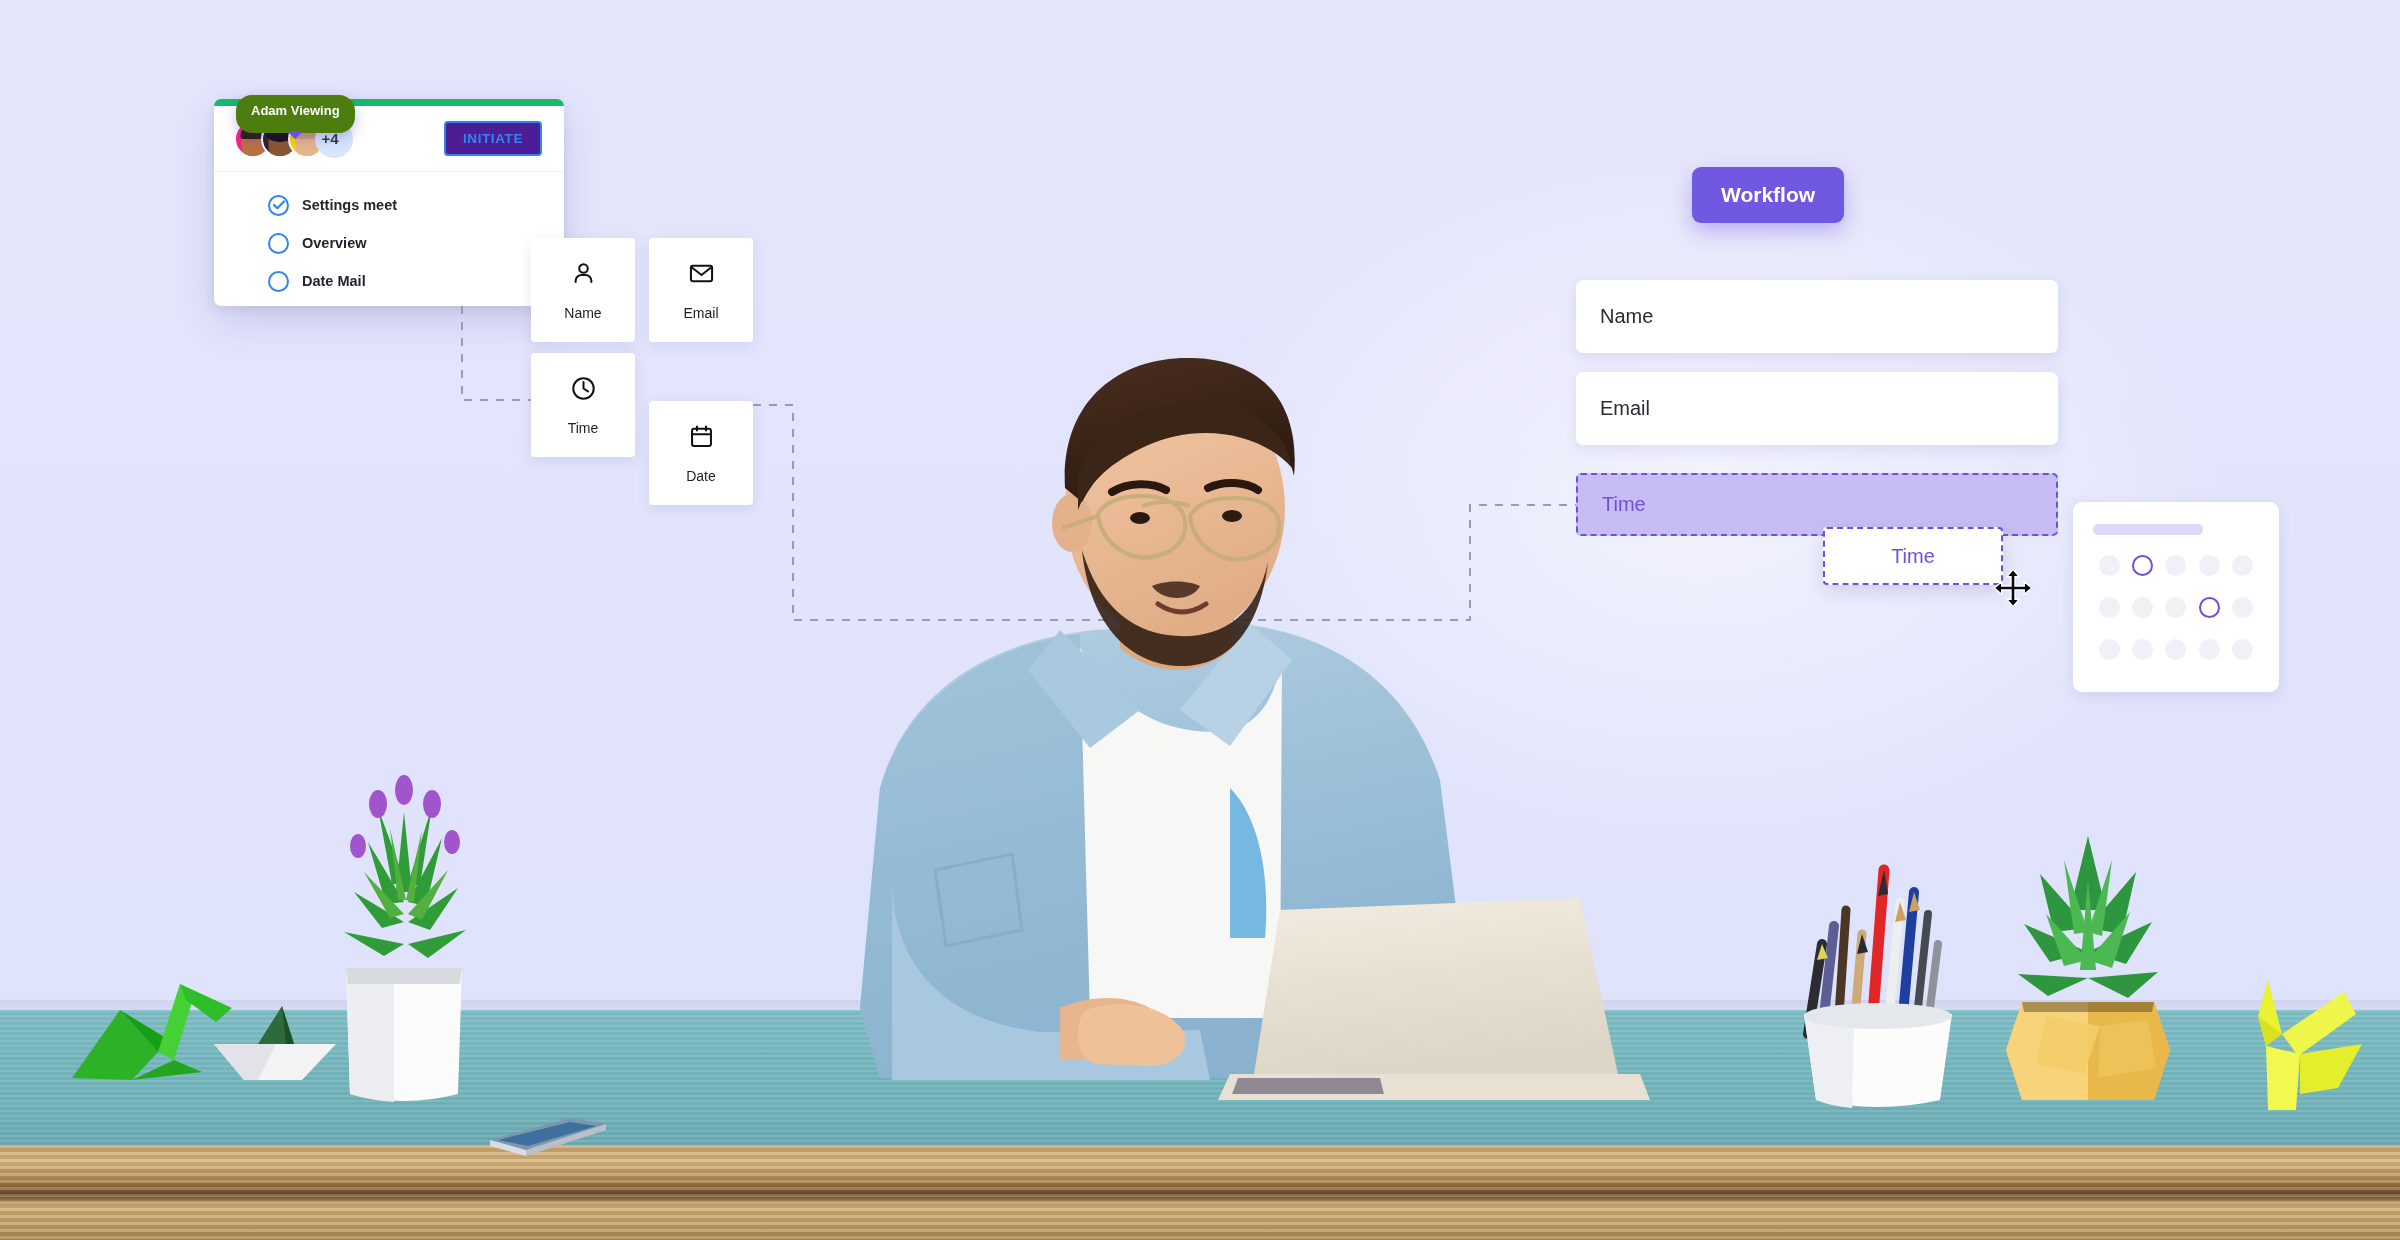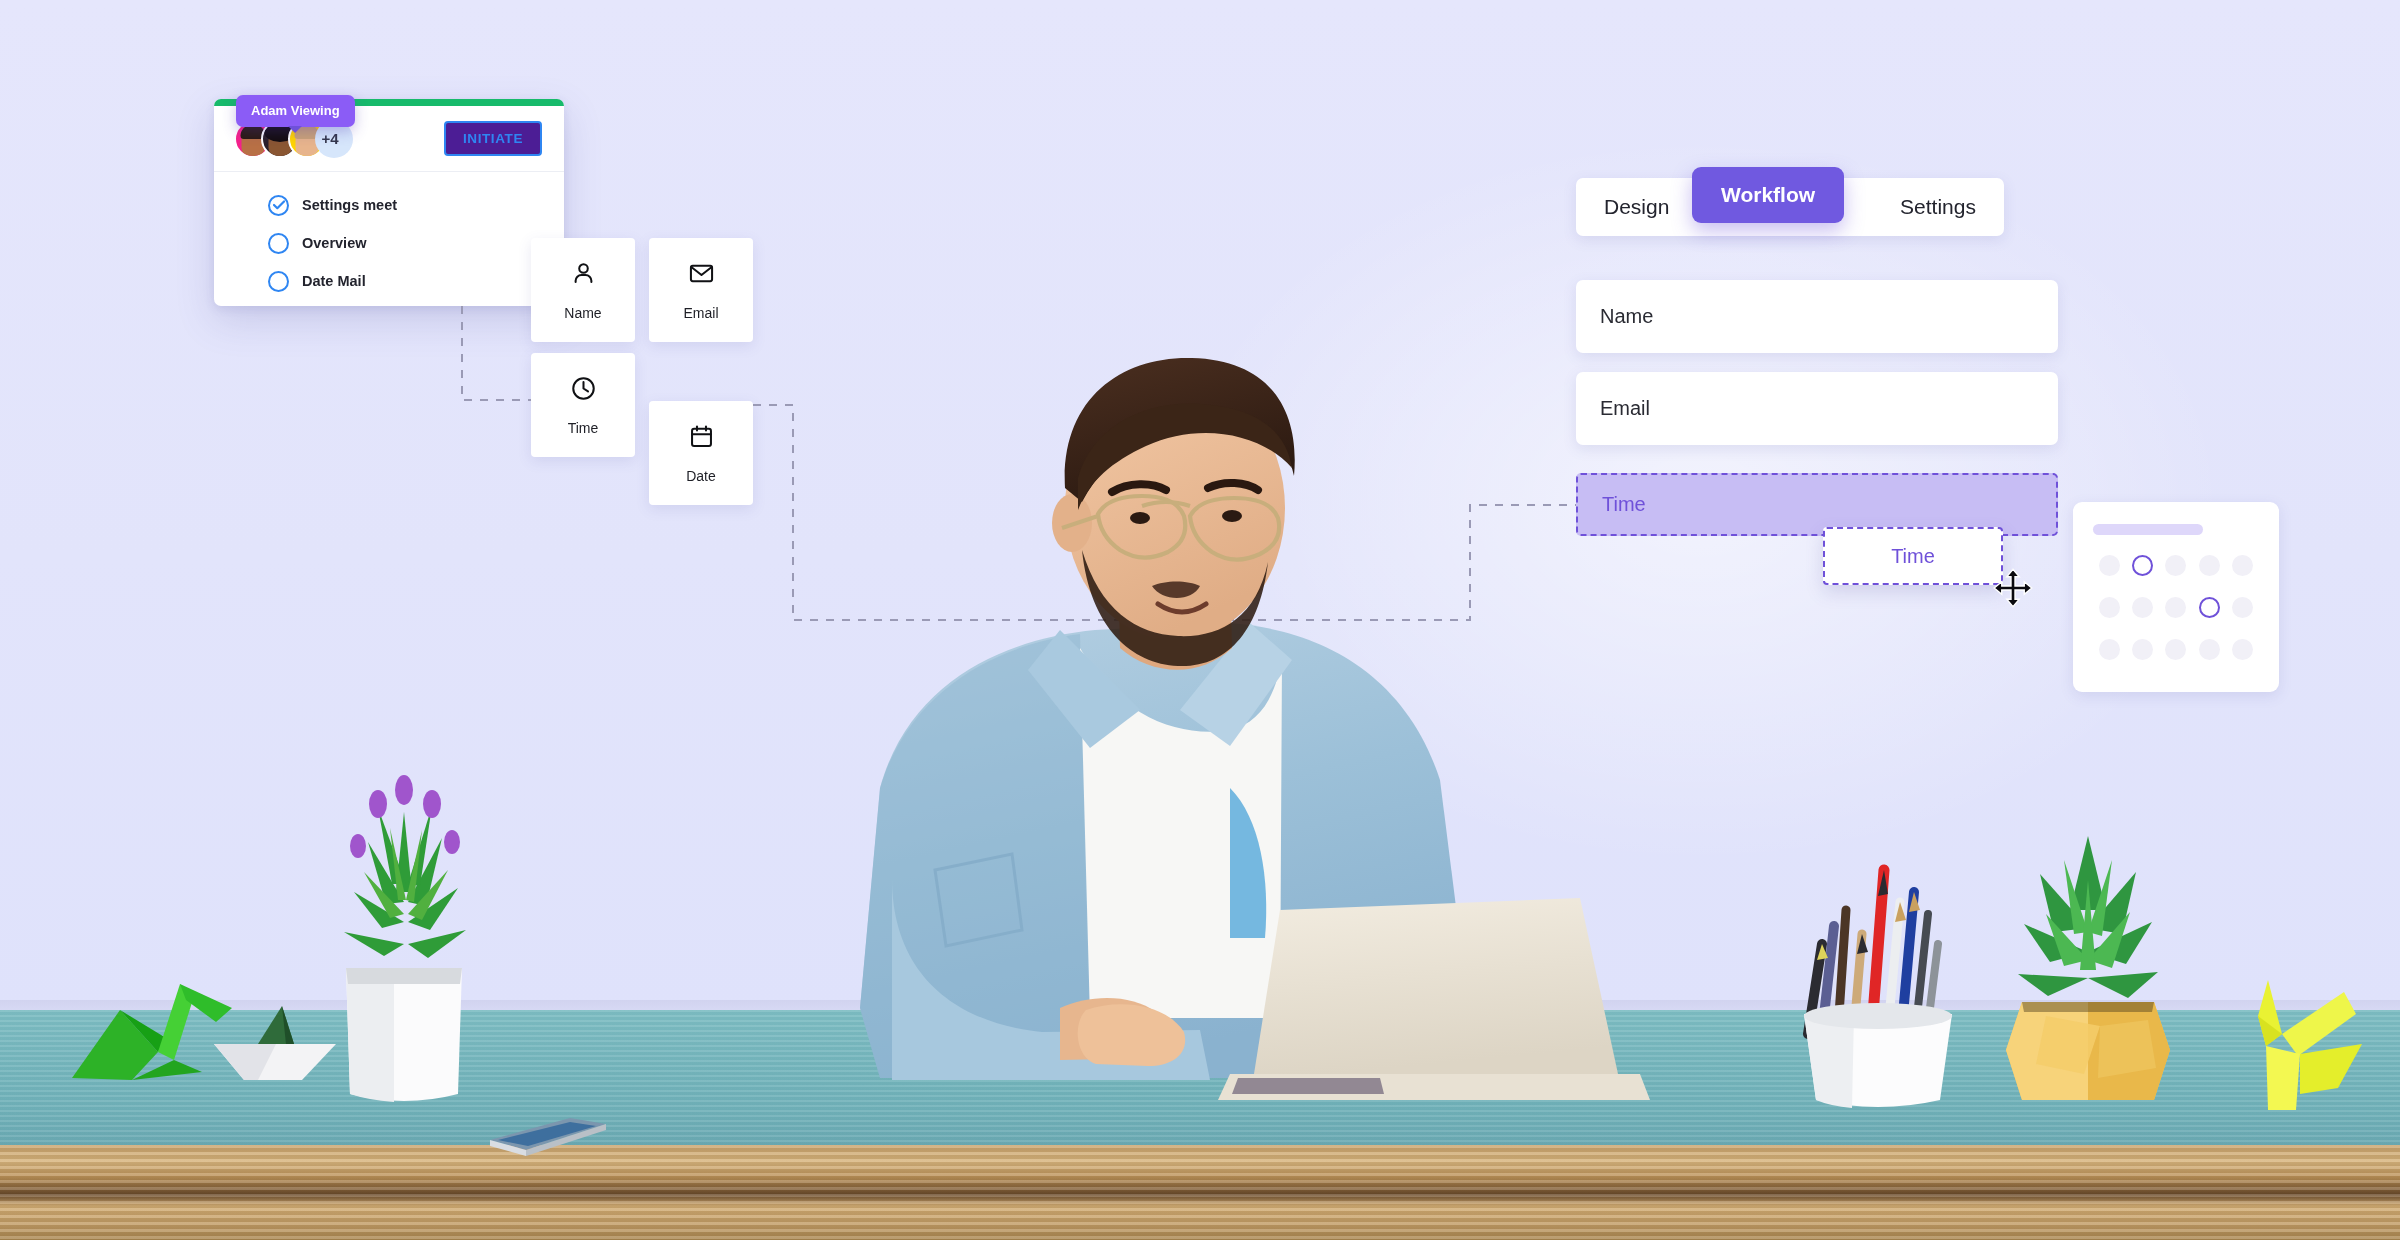--- a/index.html
+++ b/index.html
@@ -95,22 +95,22 @@
   .task-item{ display:flex; align-items:center; height:38px; }
   .task-check{
     width:21px; height:21px; border-radius:50%;
     border:2.4px solid #2f86f2; margin-right:13px; flex:none;
     display:flex; align-items:center; justify-content:center;
   }
   .task-check svg{ display:block; }
   .task-label{ font-size:14.5px; font-weight:700; color:#23242e; }
   .viewing-badge{
     position:absolute; left:236px; top:95px; z-index:6;
-    background:#8b5cf6; color:#fff; font-size:13px; font-weight:600;
-    padding:8px 15px 9px; border-radius:7px; white-space:nowrap;
+    background:#4d7c0f; color:#fff; font-size:13px; font-weight:600;
+    padding:8px 15px 15px; border-radius:16px; white-space:nowrap;
     box-shadow:0 5px 14px rgba(80,55,180,.30);
   }
   .viewing-badge::after{
     content:""; position:absolute; left:50%; bottom:-6px; transform:translateX(-50%);
     border-left:7px solid transparent; border-right:7px solid transparent;
     border-top:7px solid #6f51d9;
   }
 
   
   .tile{
@@ -273,25 +273,20 @@
       <svg width="27" height="27" viewBox="0 0 24 24" fill="none" stroke="#101114" stroke-width="1.8" stroke-linecap="round" stroke-linejoin="round">
         <rect x="3.6" y="5.2" width="16.8" height="15.2" rx="1.8"></rect>
         <path d="M3.6 10 H20.4"></path>
         <path d="M8 3.2 V6.6"></path>
         <path d="M16 3.2 V6.6"></path>
       </svg>
     </span>
     <span class="tlabel">Date</span>
   </div>
 
-  <div class="tab-bar shadow-sm">
-    <span class="tab">Design</span>
-    <span style="width:178px;"></span>
-    <span class="tab">Settings</span>
-  </div>
   <div class="tab-active">Workflow</div>
 
   <div class="field field-name shadow-sm">
     <span>Name</span>
   </div>
   <div class="field field-email shadow-sm">
     <span>Email</span>
   </div>
   <div class="dropzone">
     <span>Time</span>

